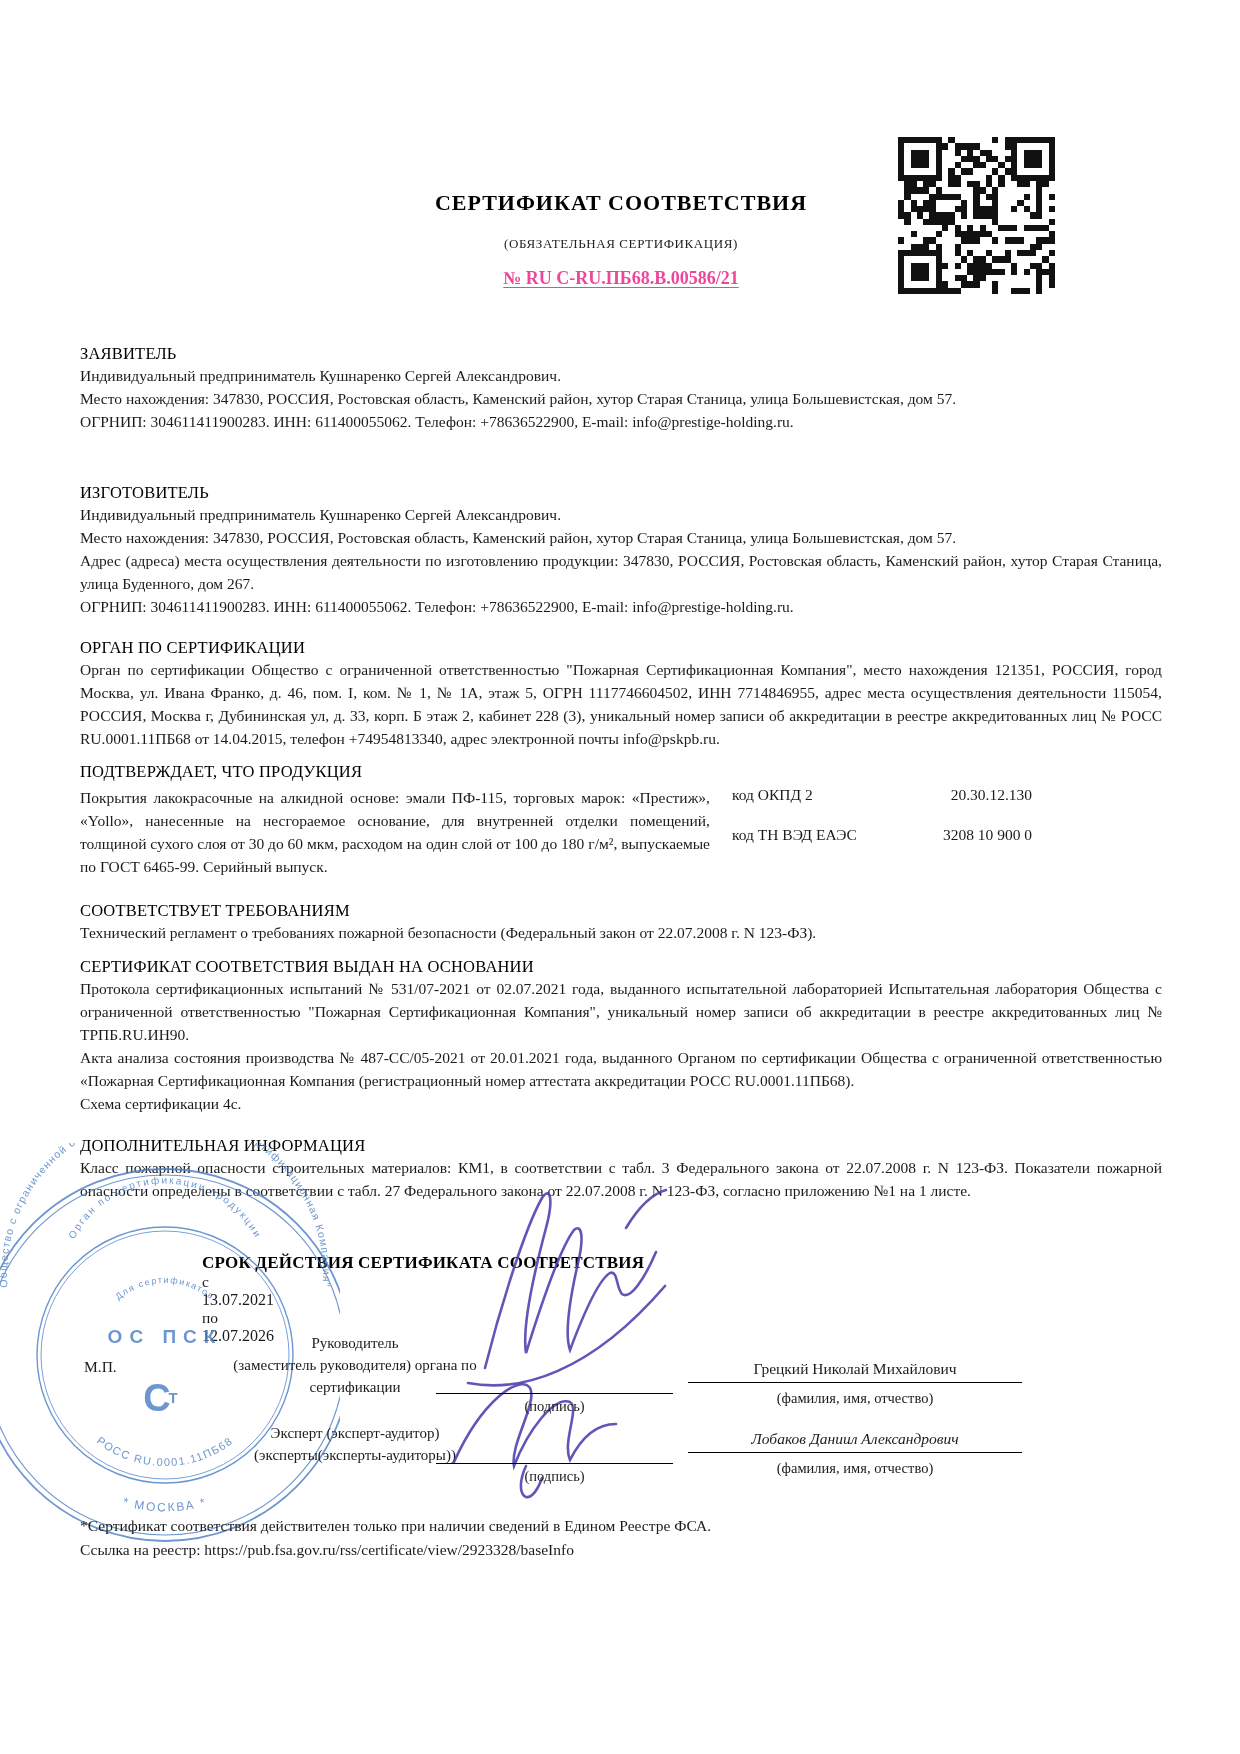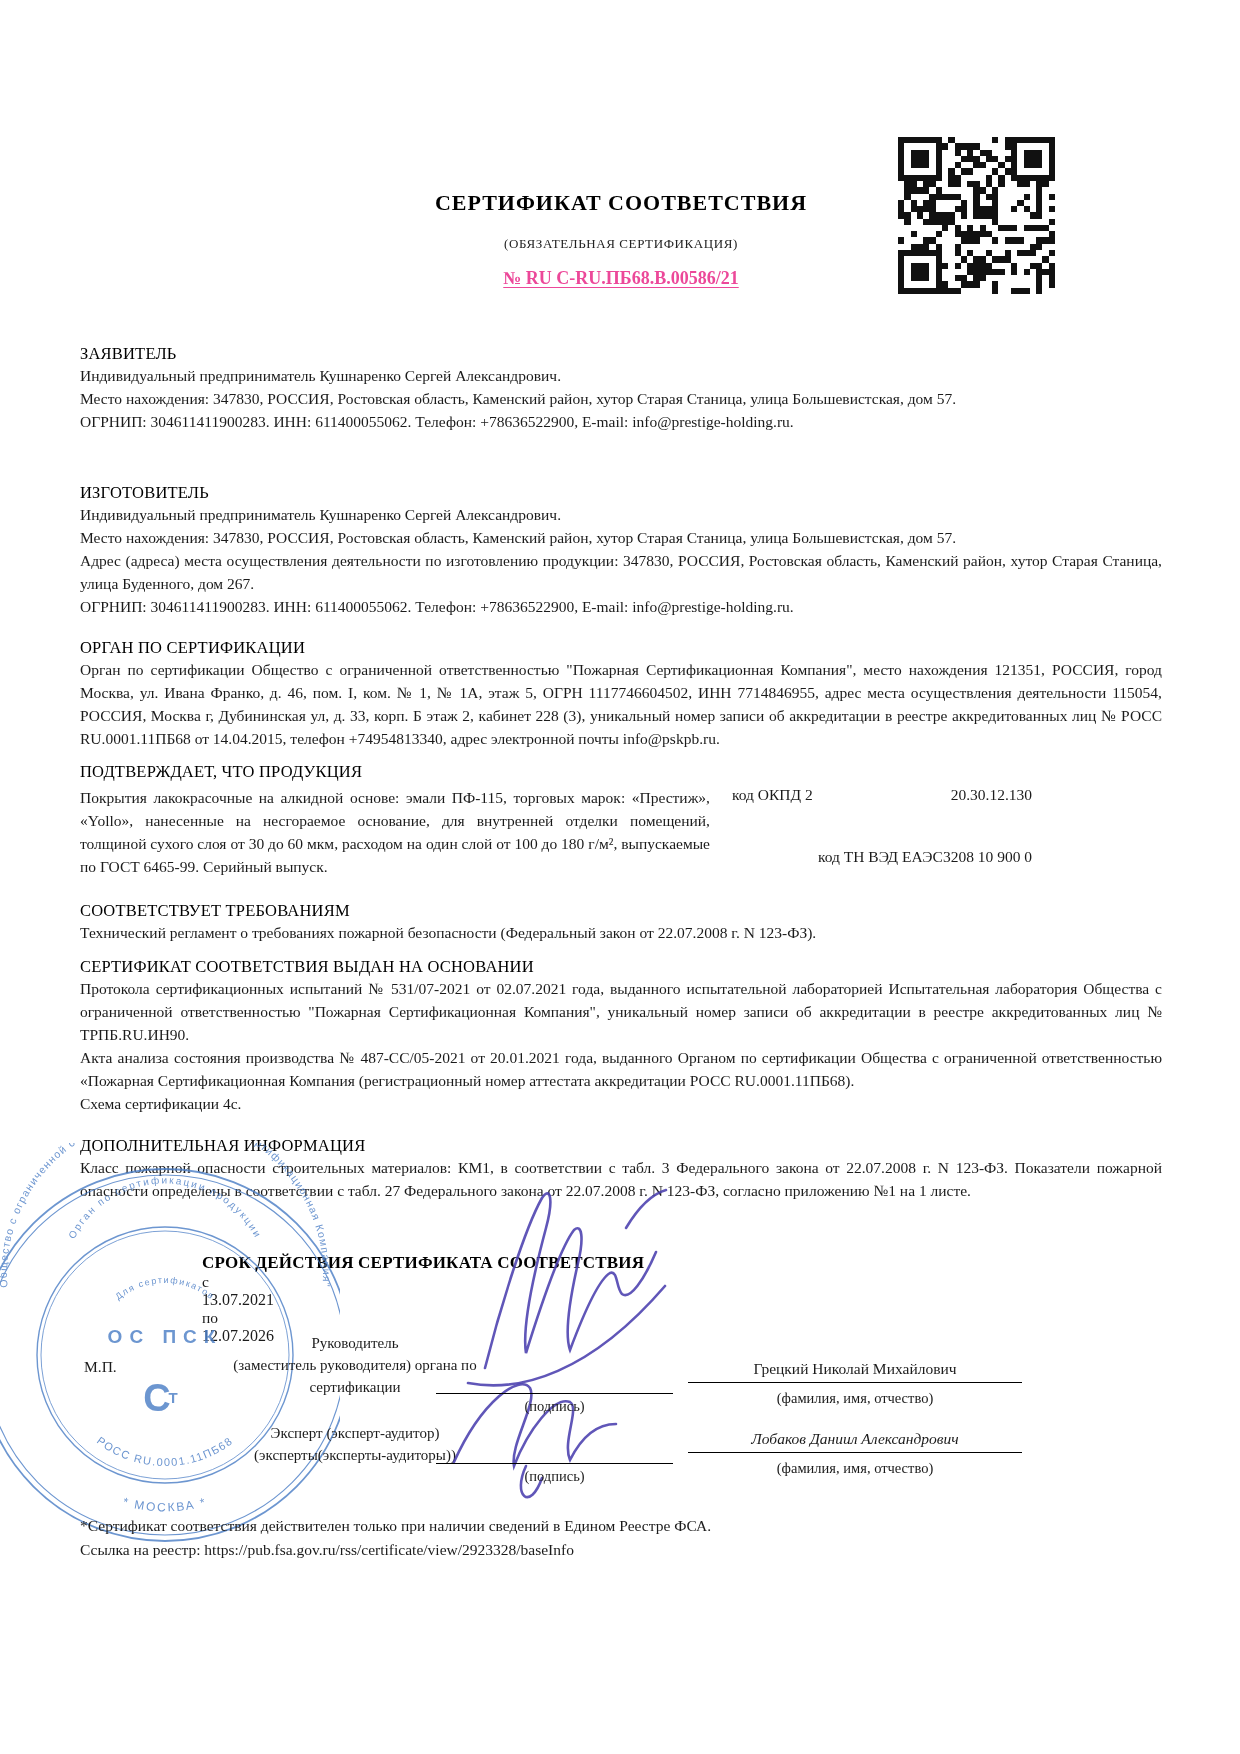--- a/index.html
+++ b/index.html
@@ -30,21 +30,21 @@
   .sec-certbody{top:626px;margin-top:12px;}
   .sec-product{top:762px;}
   .sec-requirements{top:901px;}
   .sec-basis{top:957px;}
   .sec-additional{top:1136px;}
   
   .prod-row{display:flex;margin-top:4px;}
   .prod-desc{width:630px;}
   .codes{margin-left:22px;flex:1;font-size:15.5px;}
   .code-row{display:flex;justify-content:space-between;width:300px;}
-  .code-row.second{margin-top:44px;justify-content:flex-end;}
+  .code-row.second{margin-top:22px;}
   
   .validity{position:absolute;left:80px;right:78px;top:1253px;display:flex;align-items:baseline;flex-direction:column;}
   .validity h2{margin:0;font-size:17px;font-weight:700;letter-spacing:.2px;color:#000;}
   .v-small{font-size:15.5px;margin-left:122px;}
   .v-date{font-size:16px;margin-left:22px;}
   .v-small.to{margin-left:72px;}
   .v-date.to{margin-left:62px;}
   
   .sig-area{position:absolute;left:80px;right:78px;top:1288px;height:300px;font-size:15.5px;}
   .mp{position:absolute;left:4px;top:70px;}

